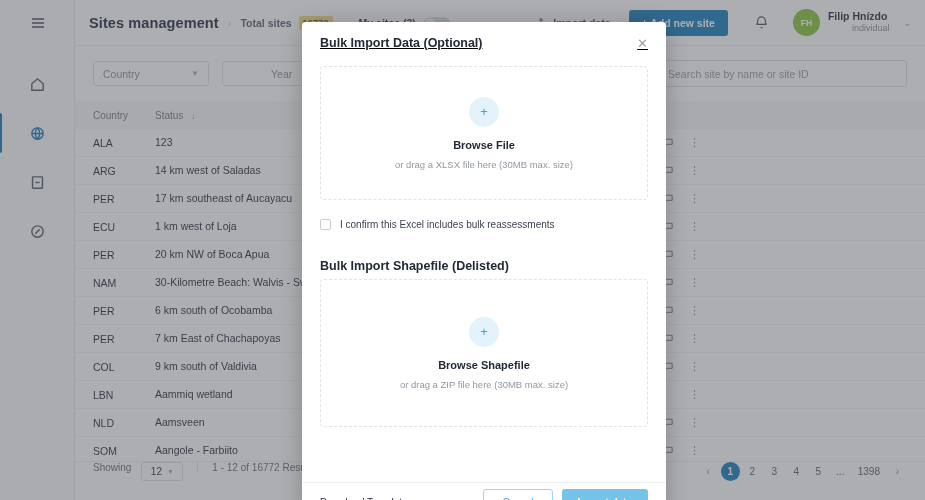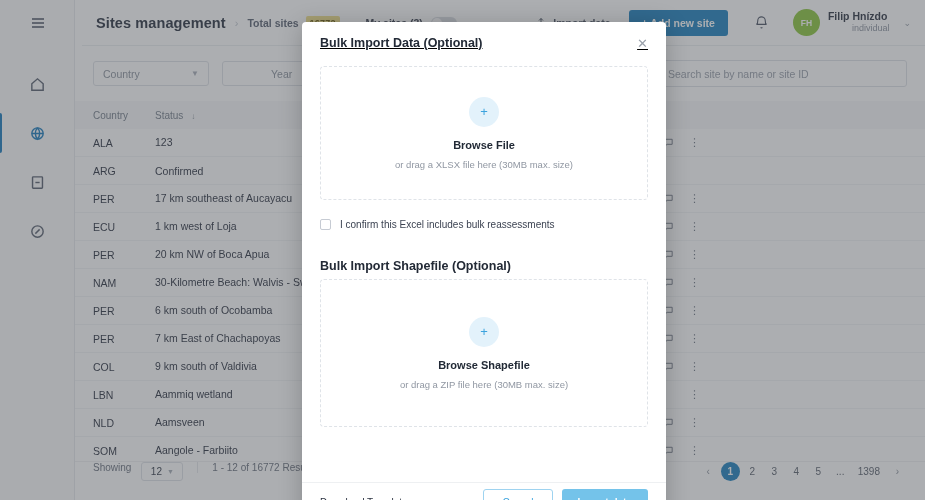--- a/index.html
+++ b/index.html
@@ -24,21 +24,21 @@
     color: #5a6270; position: relative;
   }
   .side-ico.active::before {
     content: ""; position: absolute; left: -20px; top: -6px; width: 3px; height: 40px;
     background: #1d7dbd; border-radius: 0 2px 2px 0;
   }
   .side-ico.active { color: #1d7dbd; }
   .side-ico svg { width: 17px; height: 17px; display: block; }
 
   .topbar {
-    position: absolute; left: 82px; top: 0; right: 0; height: 46px;
+    position: absolute; left: 75px; top: 0; right: 0; height: 46px;
     background: #ffffff; display: flex; align-items: center; padding: 0 14px;
     border-bottom: 1px solid #eceef0;
   }
   .hamburger {
     position: absolute; left: 0; top: 0; width: 75px; height: 46px;
     display: flex; align-items: center; justify-content: center; color: #4a5160;
   }
   .hamburger svg { width: 16px; height: 16px; }
   .page-title { font-size: 14.5px; font-weight: bold; color: #2c3442; letter-spacing: .1px; }
   .crumb-sep { color: #c3c8d0; margin: 0 9px; font-size: 11px; }
@@ -292,20 +292,21 @@
               <span class="act-ico">
                 <svg viewBox="0 0 24 24" fill="none" stroke="currentColor" stroke-width="2">
                   <path d="M4 5h16v11H9l-5 4V5Z"></path>
                 </svg>
               </span>
               <span class="kebab">⋮</span>
             </div>
           </div>
           <div class="trow">
             <div class="c-country">ARG</div>
+            <div class="c-name">14 km west of Saladas</div>
             <div class="c-status">Confirmed</div>
             <div class="c-crit">A1e</div>
             <div class="c-act">
               <span class="act-ico">
                 <svg viewBox="0 0 24 24" fill="none" stroke="currentColor" stroke-width="2">
                   <path d="M4 5h16v11H9l-5 4V5Z"></path>
                 </svg>
               </span>
               <span class="kebab">⋮</span>
             </div>
@@ -483,21 +484,21 @@
         <div class="plus-circle">+</div>
         <div class="dz-title">Browse File</div>
         <div class="dz-sub">or drag a XLSX file here (30MB max. size)</div>
       </div>
 
       <div class="confirm-row">
         <span class="cbox"></span>
         <span class="confirm-label">I confirm this Excel includes bulk reassessments</span>
       </div>
 
-      <div class="sec2-title">Bulk Import Shapefile (Optional)</div>
+      <div class="sec2-title">Bulk Import Shapefile (Delisted)</div>
 
       <div class="dropzone dz2">
         <div class="plus-circle">+</div>
         <div class="dz-title">Browse Shapefile</div>
         <div class="dz-sub">or drag a ZIP file here (30MB max. size)</div>
       </div>
     </div>
 
     <div class="modal-foot">
       <span class="dl-template">Download Template</span>

